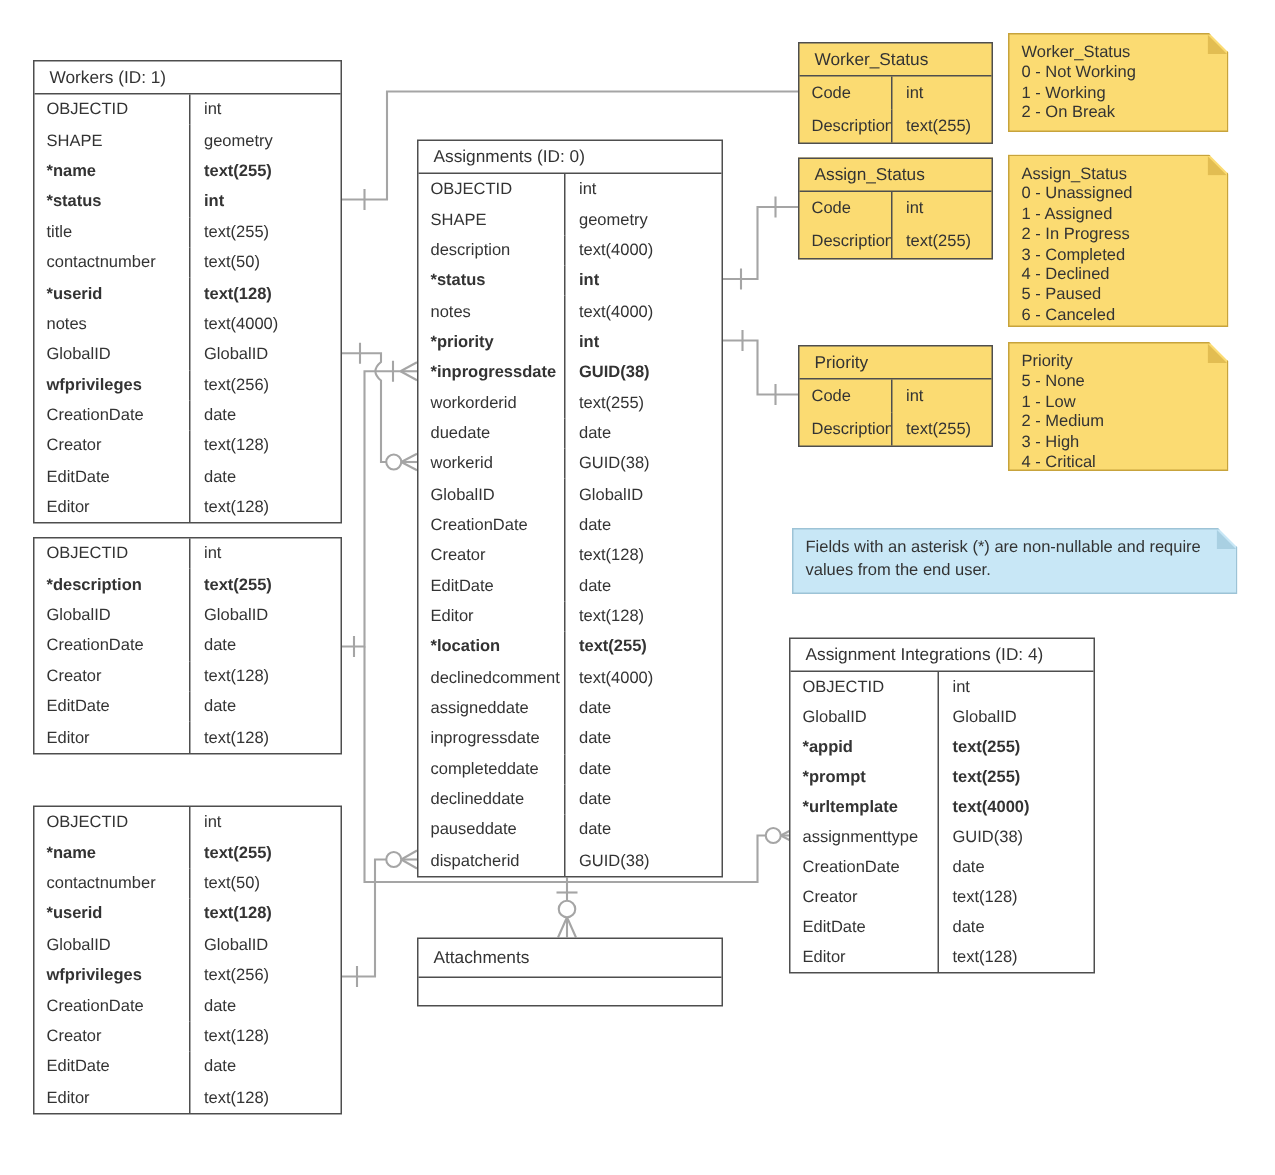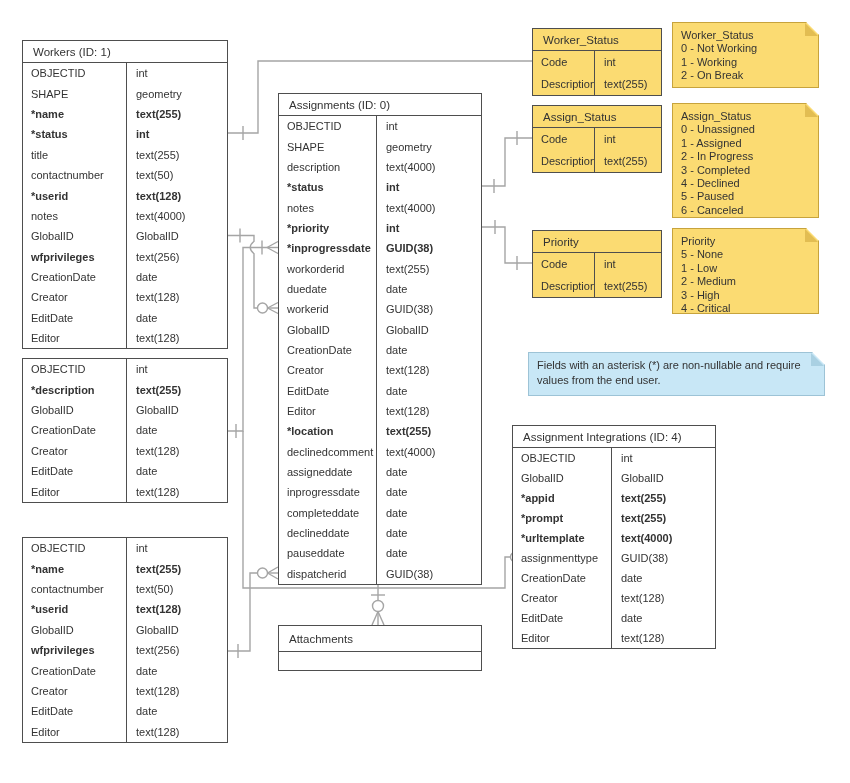--- a/index.html
+++ b/index.html
@@ -335,21 +335,21 @@
           <span class="ftype">GUID(38)</span>
         </div>
       </div>
     </div>
     <div class="etable" style="left: 278px; top: 625px; width: 204px;">
       <div class="etitle" style="height: 26px;">Attachments</div>
       <div class="erows">
         <div class="erow" style="height: 18px;"></div>
       </div>
     </div>
-    <div class="etable" style="left: 512px; top: 425px; width: 204px;">
+    <div class="etable" style="left: 526px; top: 425px; width: 204px;">
       <div class="etitle" style="height: 22px;">Assignment Integrations (ID: 4)</div>
       <div class="erows">
         <div class="erow" style="height: 20px;">
           <span class="fname" style="width: 98px;">OBJECTID</span>
           <span class="ftype">int</span>
         </div>
         <div class="erow" style="height: 20px;">
           <span class="fname" style="width: 98px;">GlobalID</span>
           <span class="ftype">GlobalID</span>
         </div>

